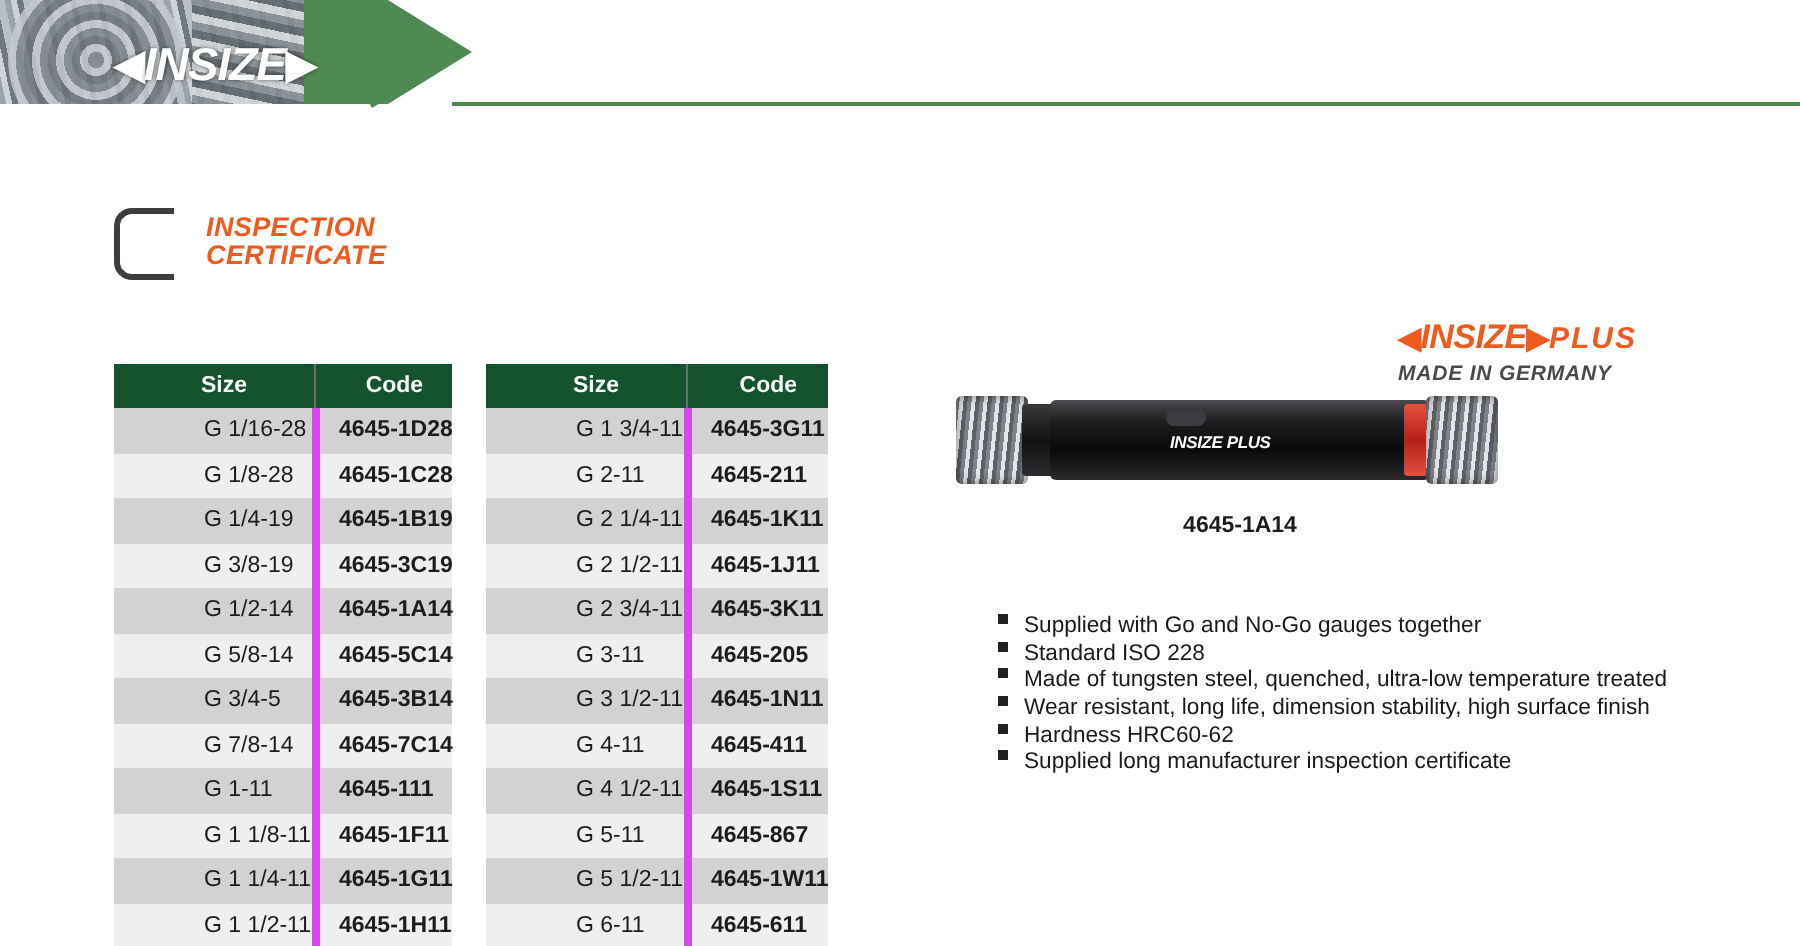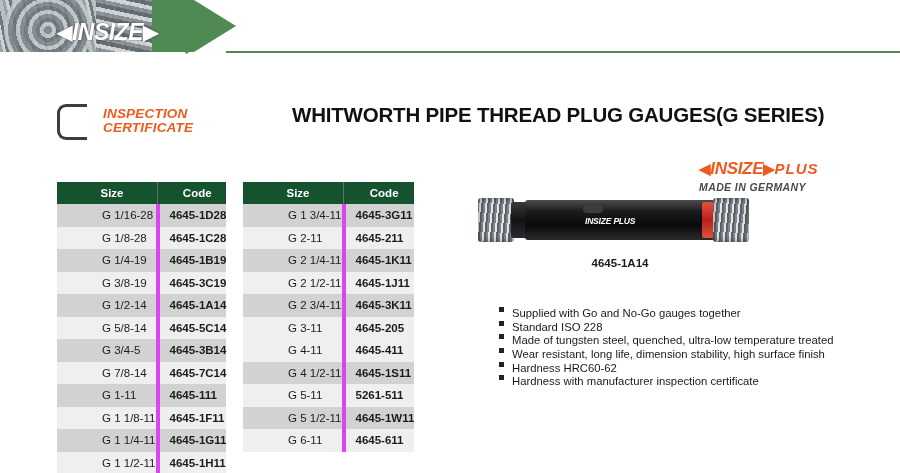--- a/index.html
+++ b/index.html
@@ -177,21 +177,20 @@
   </div>
 
   <div class="cert">
     <div class="cert-bracket"></div>
     <div class="cert-text">
       <div>INSPECTION</div>
       <div>CERTIFICATE</div>
     </div>
   </div>
 
-  <div class="title">WHITWORTH PIPE THREAD PLUG GAUGES(G SERIES)</div>
 
   <div class="plus-logo">
     <div class="plus-main">
       <span class="plus-arrow">◀</span><span>INSIZE</span><span class="plus-arrow">▶</span><span class="plus-word">PLUS</span>
     </div>
     <div class="plus-sub">MADE IN GERMANY</div>
   </div>
 
   <table class="tbl" id="tbl-left">
     <thead>
@@ -277,31 +276,35 @@
           <td class="col-code">4645-1J11</td>
         </tr>
         <tr class="odd">
           <td class="col-size">G 2 3/4-11</td>
           <td class="col-code">4645-3K11</td>
         </tr>
         <tr class="even">
           <td class="col-size">G 3-11</td>
           <td class="col-code">4645-205</td>
         </tr>
+        <tr class="odd">
+          <td class="col-size">G 3 1/2-11</td>
+          <td class="col-code">4645-1N11</td>
+        </tr>
         <tr class="even">
           <td class="col-size">G 4-11</td>
           <td class="col-code">4645-411</td>
         </tr>
         <tr class="odd">
           <td class="col-size">G 4 1/2-11</td>
           <td class="col-code">4645-1S11</td>
         </tr>
         <tr class="even">
           <td class="col-size">G 5-11</td>
-          <td class="col-code">5261-511</td>
+          <td class="col-code">4645-867</td>
         </tr>
         <tr class="odd">
           <td class="col-size">G 5 1/2-11</td>
           <td class="col-code">4645-1W11</td>
         </tr>
         <tr class="even">
           <td class="col-size">G 6-11</td>
           <td class="col-code">4645-611</td>
         </tr>
       </tbody>
@@ -319,16 +322,16 @@
     <div class="pg-thread-r"></div>
   </div>
   <div class="product-caption">4645-1A14</div>
 
   <div class="features">
       <div class="feat"><span class="bullet"></span><span class="ftext">Supplied with Go and No-Go gauges together</span></div>
       <div class="feat"><span class="bullet"></span><span class="ftext">Standard ISO 228</span></div>
       <div class="feat"><span class="bullet"></span><span class="ftext">Made of tungsten steel, quenched, ultra-low temperature treated</span></div>
       <div class="feat"><span class="bullet"></span><span class="ftext">Wear resistant, long life, dimension stability, high surface finish</span></div>
       <div class="feat"><span class="bullet"></span><span class="ftext">Hardness HRC60-62</span></div>
-      <div class="feat"><span class="bullet"></span><span class="ftext">Hardness with manufacturer inspection certificate</span></div>
+      <div class="feat"><span class="bullet"></span><span class="ftext">Supplied long manufacturer inspection certificate</span></div>
     </div>
 
 </div>
 
 </body></html>

